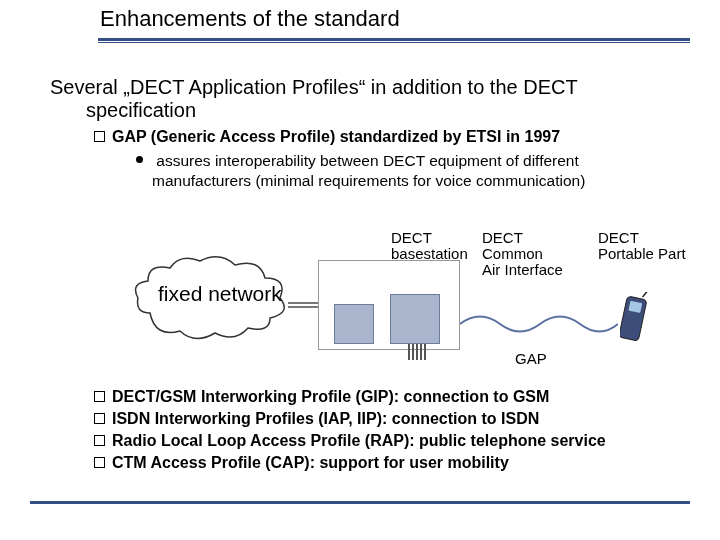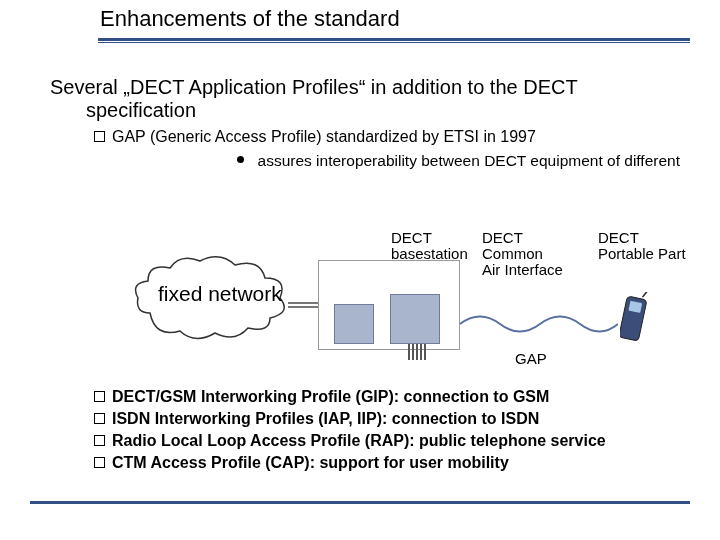--- a/index.html
+++ b/index.html
@@ -33,38 +33,38 @@
   .lead{
     position:absolute;
     left:50px;right:30px;top:76px;
     font-size:20px;
     line-height:1.15;
   }
   .lead .indent{display:block;margin-left:36px;}
   .first-sq{
     position:absolute;
     left:94px;top:128px;
-    font-size:16px;font-weight:normal;
+    font-size:16px;font-weight:bold;
   }
   .sq::before{
     content:"";
     display:inline-block;
     width:9px;height:9px;
     border:1.5px solid var(--ink);
     margin-right:7px;
     vertical-align:baseline;
     position:relative;top:0px;
   }
   .dot-list{
     position:absolute;
     left:136px;right:40px;top:152px;
     font-size:15.5px;
     line-height:1.18;
   }
-  .dot-list .row{margin-bottom:2px;text-align:right;}
+  .dot-list .row{margin-bottom:2px;}
   .dot-list .row::before{
     content:"";
     display:inline-block;
     width:7px;height:7px;
     background:var(--ink);
     border-radius:50%;
     margin-right:9px;
     vertical-align:middle;
     position:relative;top:-2px;
   }
@@ -172,20 +172,21 @@
     <span>Several „DECT Application Profiles“ in addition to the DECT</span>
     <span class="indent">specification</span>
   </div>
 
   <div class="first-sq sq">GAP (Generic Access Profile) standardized by ETSI in 1997</div>
 
   <div class="dot-list">
     <div class="row">
       <span>assures interoperability between DECT equipment of different</span>
     </div>
+    <div class="cont">manufacturers (minimal requirements for voice communication)</div>
   </div>
 
   <div class="diagram">
     <div class="cloud">
       <svg viewBox="0 0 160 88">
         <path d="M20,60 Q5,60 8,45 Q0,30 18,28 Q18,10 40,15 Q50,0 70,8 Q90,-2 105,12 Q130,5 135,25 Q158,25 150,45 Q162,60 140,65 Q140,80 118,75 Q105,90 85,80 Q65,92 50,78 Q25,85 20,60 Z" fill="#fff" stroke="#333" stroke-width="1.5"></path>
       </svg>
     </div>
     <div class="cloud-label">fixed network</div>
 

